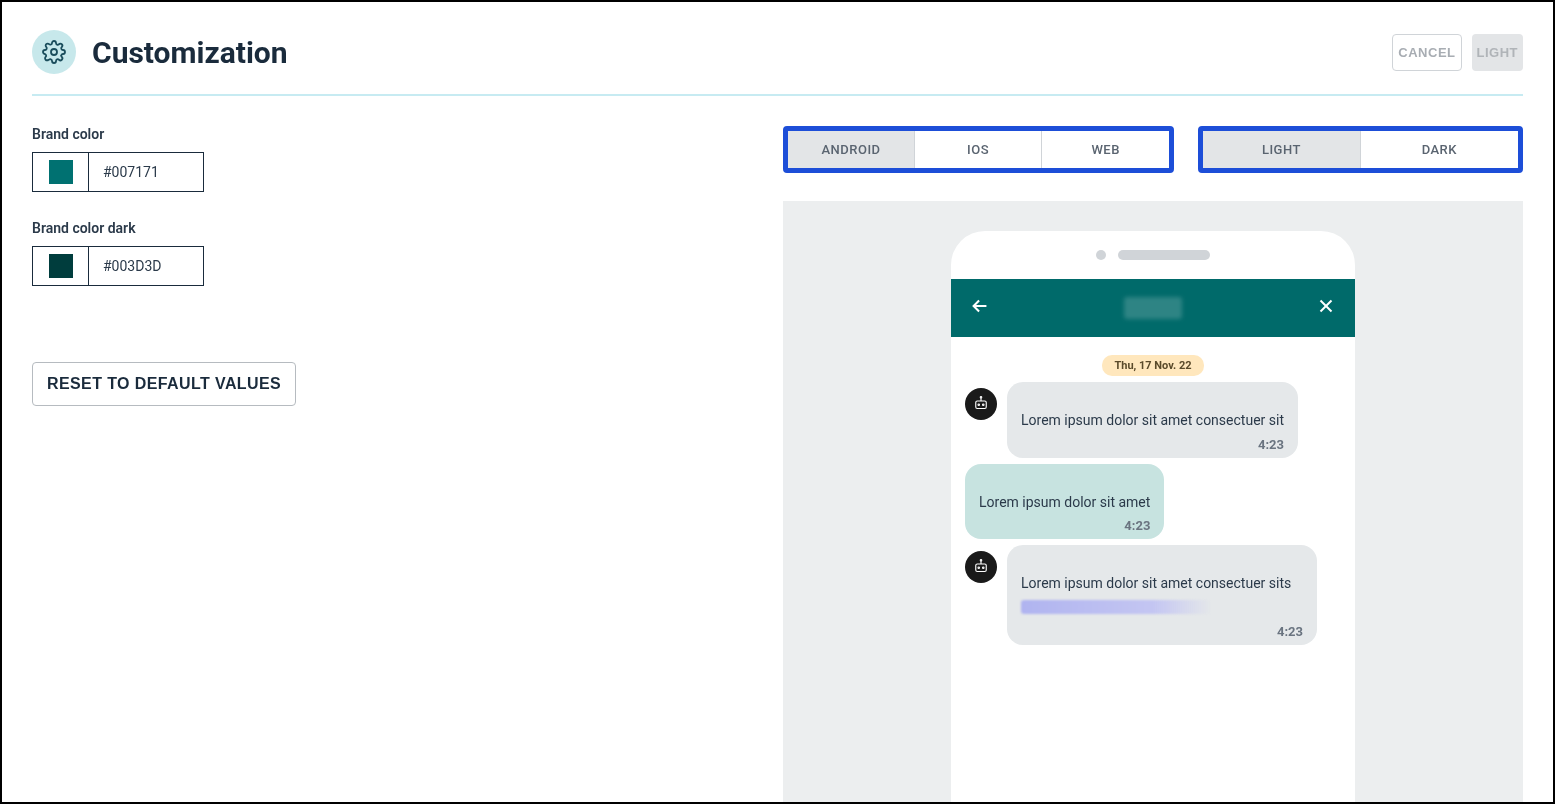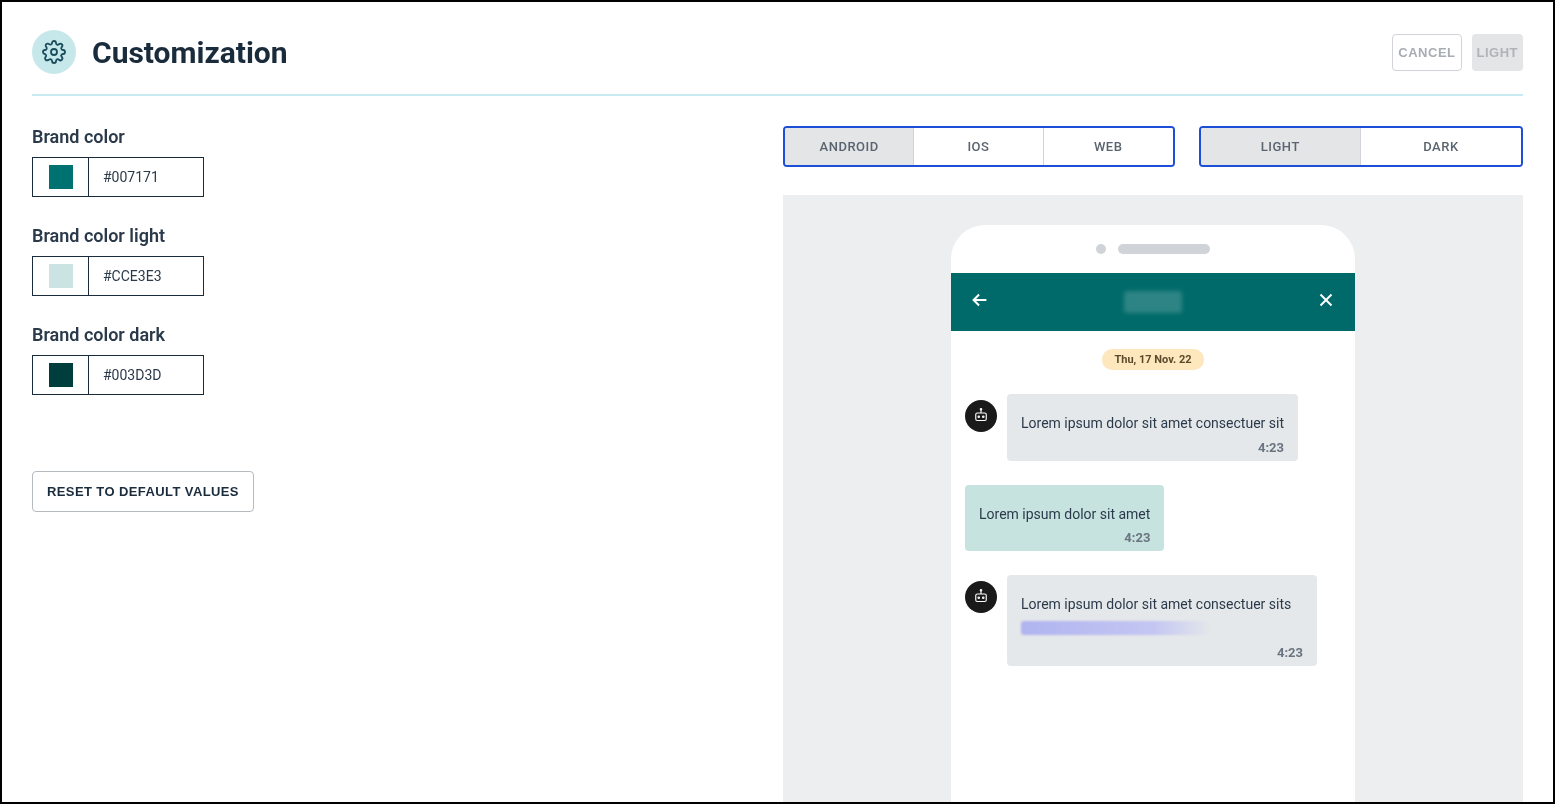--- a/index.html
+++ b/index.html
@@ -70,21 +70,21 @@
     display: flex;
     flex: 1;
     gap: 20px;
   }
   .left-col {
     flex: 1;
     max-width: 740px;
   }
   .field { margin-bottom: 28px; }
   .field-label {
-    font-size: 18px;
+    font-size: 14px;
     font-weight: 600;
     color: #2b3a4a;
     margin-bottom: 10px;
     display: block;
   }
   .color-picker {
     display: flex;
     width: 172px;
     height: 40px;
     border: 1px solid #1a2b3c;
@@ -103,40 +103,40 @@
     align-items: center;
     padding-left: 14px;
     font-size: 14px;
     color: #2b3a4a;
   }
   .reset-btn {
     margin-top: 48px;
     padding: 12px 14px;
     border: 1px solid #b6bbc0;
     background: #fff;
-    font-size: 13px;
+    font-size: 16px;
     font-weight: 700;
     letter-spacing: 0.4px;
     border-radius: 4px;
     cursor: pointer;
     color: #1a2b3c;
   }
   .right-col {
     width: 740px;
     display: flex;
     flex-direction: column;
   }
   .tab-row {
     display: flex;
     gap: 24px;
     margin-bottom: 28px;
   }
   .tab-group {
     display: flex;
-    border: 2px solid #1d4ed8;
+    border: 5px solid #1d4ed8;
     border-radius: 4px;
     overflow: hidden;
   }
   .tab {
     padding: 11px 0;
     font-size: 13px;
     font-weight: 500;
     color: #5a6470;
     letter-spacing: 0.5px;
     text-align: center;
@@ -183,43 +183,43 @@
   }
   .chat-header svg { width: 22px; height: 22px; stroke: #fff; fill: none; stroke-width: 2.2; }
   .chat-title-blur {
     width: 58px; height: 22px; background: rgba(255,255,255,0.18); border-radius: 3px; filter: blur(2px);
   }
   .chat-body {
     flex: 1;
     padding: 18px 14px;
     display: flex;
     flex-direction: column;
-    gap: 24px;
+    gap: 6px;
   }
   .date-pill {
     align-self: center;
     background: #ffe7bd;
     color: #5a4a2a;
     font-size: 11px;
     font-weight: 700;
     padding: 4px 12px;
     border-radius: 10px;
   }
   .msg-row { display: flex; align-items: flex-start; gap: 10px; }
   .msg-row.out { justify-content: flex-start; }
   .bot-avatar {
     width: 32px; height: 32px; border-radius: 50%; background: #1a1a1a;
     display: flex; align-items: center; justify-content: center;
     margin-top: 6px;
     flex-shrink: 0;
   }
   .bot-avatar svg { width: 18px; height: 18px; stroke: #fff; fill: none; stroke-width: 1.5; }
   .bubble {
-    border-radius: 4px;
-    padding: 20px 14px 6px 14px;
+    border-radius: 16px;
+    padding: 29px 14px 6px 14px;
     max-width: 310px;
     font-size: 14px;
     color: #2b3a4a;
   }
   .bubble.in { background: #e5e8ea; }
   .bubble.out { background: #c7e3e0; }
   .bubble .msg-text { margin-bottom: 6px; line-height: 1.4; }
   .bubble .ts { font-size: 13px; color: #6a7480; text-align: right; font-weight: bold; }
   .placeholder-bar {
     height: 14px; width: 190px; border-radius: 3px;
@@ -254,29 +254,20 @@
       <div class="field">
         <label class="field-label">Brand color</label>
         <div class="color-picker">
           <div class="swatch-box">
               <div class="swatch" style="background:#007171"></div>
             </div>
           <div class="hex-value">#007171</div>
         </div>
       </div>
 
-      <div class="field">
-        <label class="field-label">Brand color light</label>
-        <div class="color-picker">
-          <div class="swatch-box">
-              <div class="swatch" style="background:#CCE3E3"></div>
-            </div>
-          <div class="hex-value">#CCE3E3</div>
-        </div>
-      </div>
 
       <div class="field">
         <label class="field-label">Brand color dark</label>
         <div class="color-picker">
           <div class="swatch-box">
               <div class="swatch" style="background:#003D3D"></div>
             </div>
           <div class="hex-value">#003D3D</div>
         </div>
       </div>

